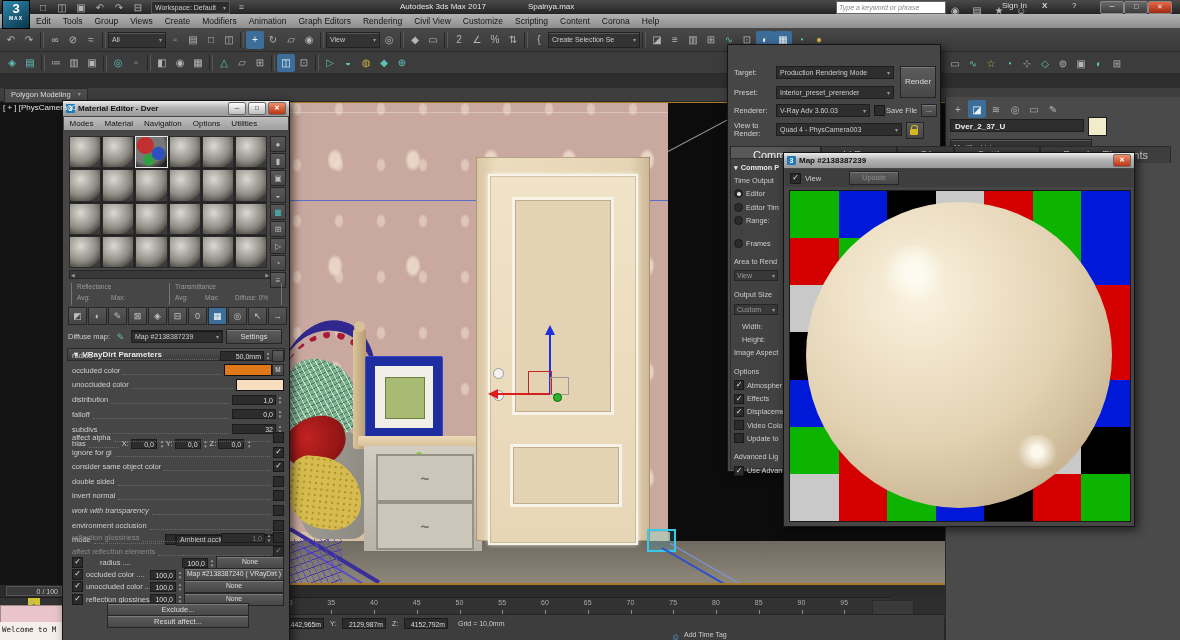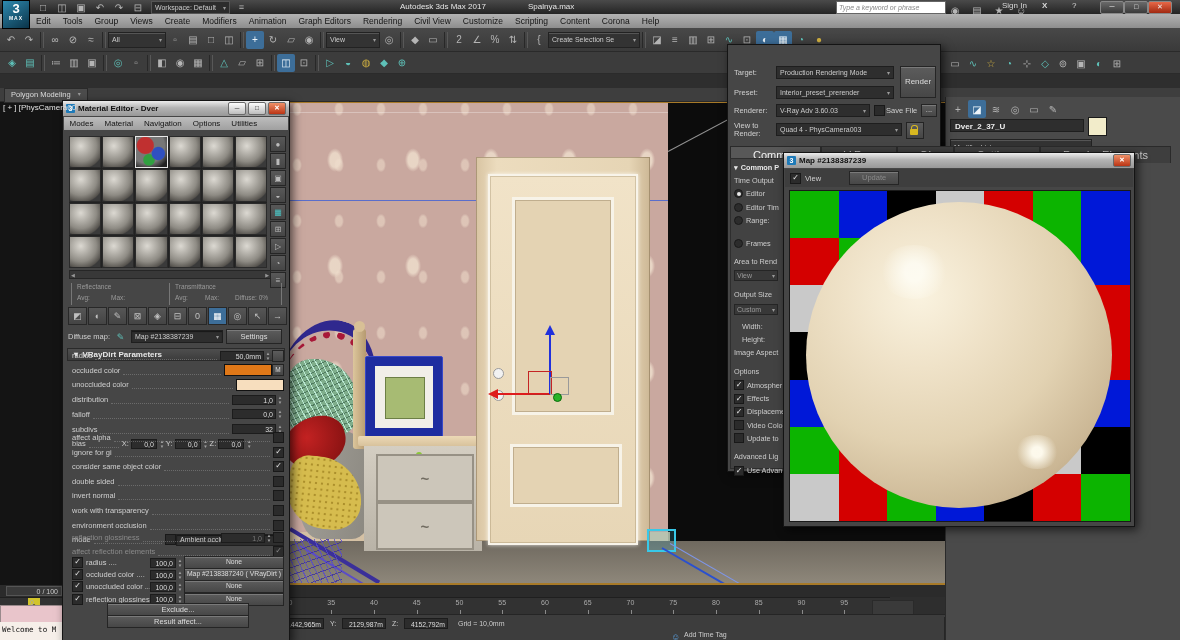--- a/index.html
+++ b/index.html
@@ -651,21 +651,21 @@
         <div class="prow" style="top: 373.8px;">
           <div class="plab">double sided</div>
           <div class="lead"></div>
           <div class="cb"></div>
         </div>
         <div class="prow" style="top: 388.4px;">
           <div class="plab">invert normal</div>
           <div class="lead"></div>
           <div class="cb"></div>
         </div>
-        <div class="prow" style="top: 403px;">
+        <div class="prow" style="top: 403px; font-style: italic;">
           <div class="plab">work with transparency</div>
           <div class="lead"></div>
           <div class="cb"></div>
         </div>
         <div class="prow" style="top: 417.6px;">
           <div class="plab">environment occlusion</div>
           <div class="lead"></div>
           <div class="cb"></div>
         </div>
         <div class="prow" style="top: 432.2px;">
@@ -684,21 +684,21 @@
           <div class="sarr">▲<br>▼</div>
           <div class="cb dim"></div>
         </div>
         <div class="prow" style="top: 444px;">
           <div class="plab dim">affect reflection elements</div>
           <div class="lead"></div>
           <div class="cb dim">✓</div>
         </div>
         <div class="prow" style="top: 455px;">
           <div class="cb">✓</div>
-          <div class="plab" style="width: 64px; overflow: hidden; margin-left: 3px;">radius ....</div>
+          <div class="plab" style="width: 82px; overflow: hidden; margin-left: 17px;">radius ....</div>
           <div class="sbox" style="width: 26px;">100,0</div>
           <div class="sarr">▲<br>▼</div>
           <div class="rbtn mapbtn">None</div>
         </div>
         <div class="prow" style="top: 467.2px;">
           <div class="cb">✓</div>
           <div class="plab" style="width: 64px; overflow: hidden; margin-left: 3px;">occluded color ....</div>
           <div class="sbox" style="width: 26px;">100,0</div>
           <div class="sarr">▲<br>▼</div>
           <div class="rbtn mapbtn">Map #2138387240  ( VRayDirt )</div>

